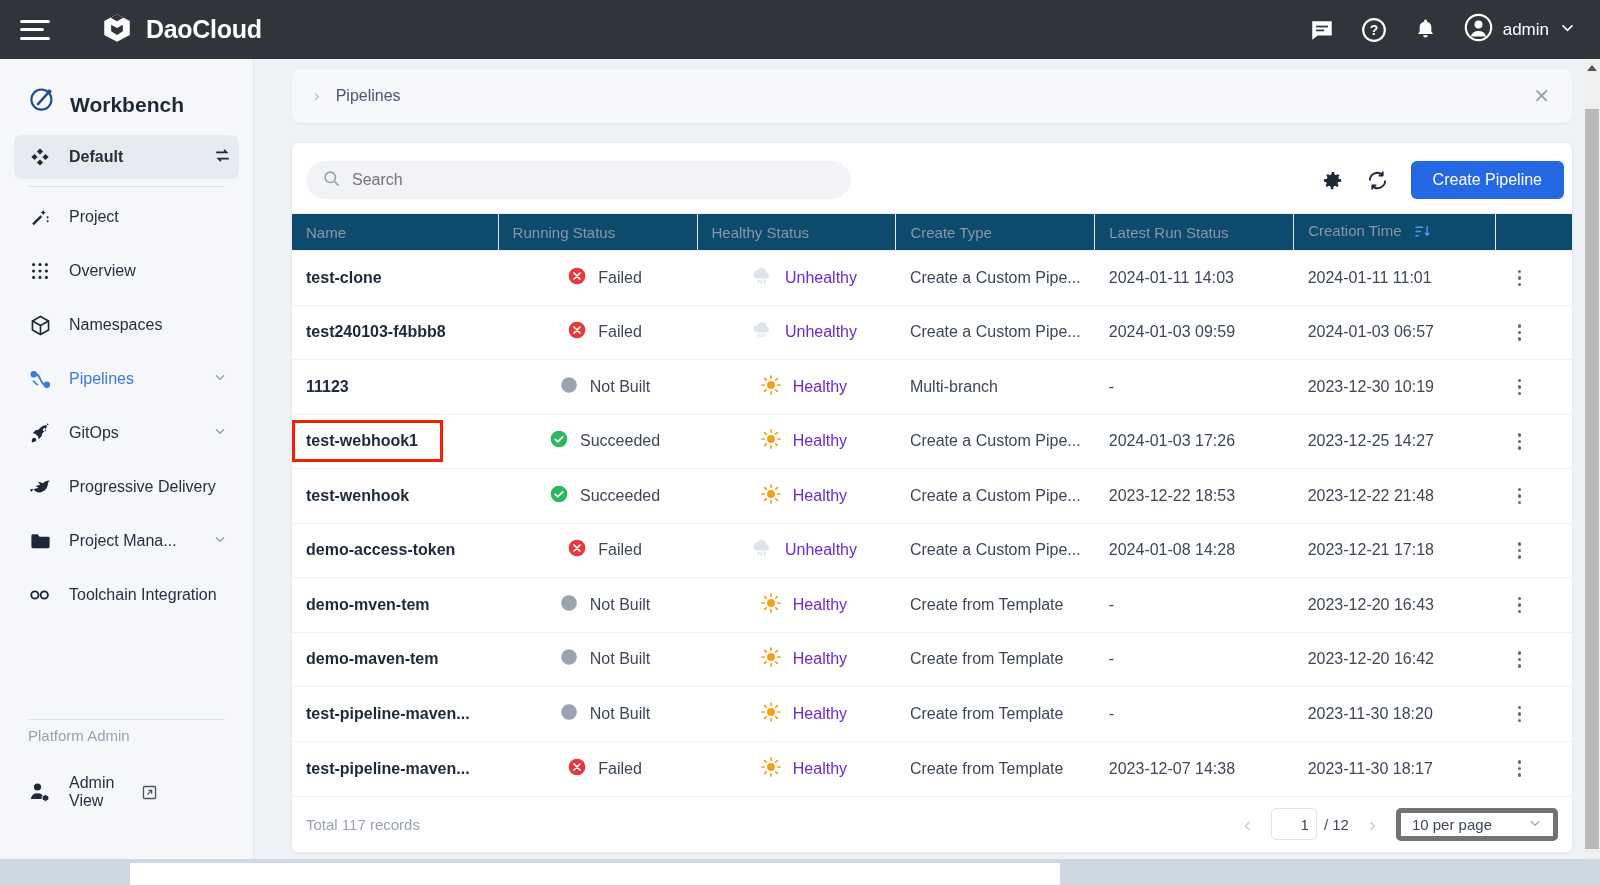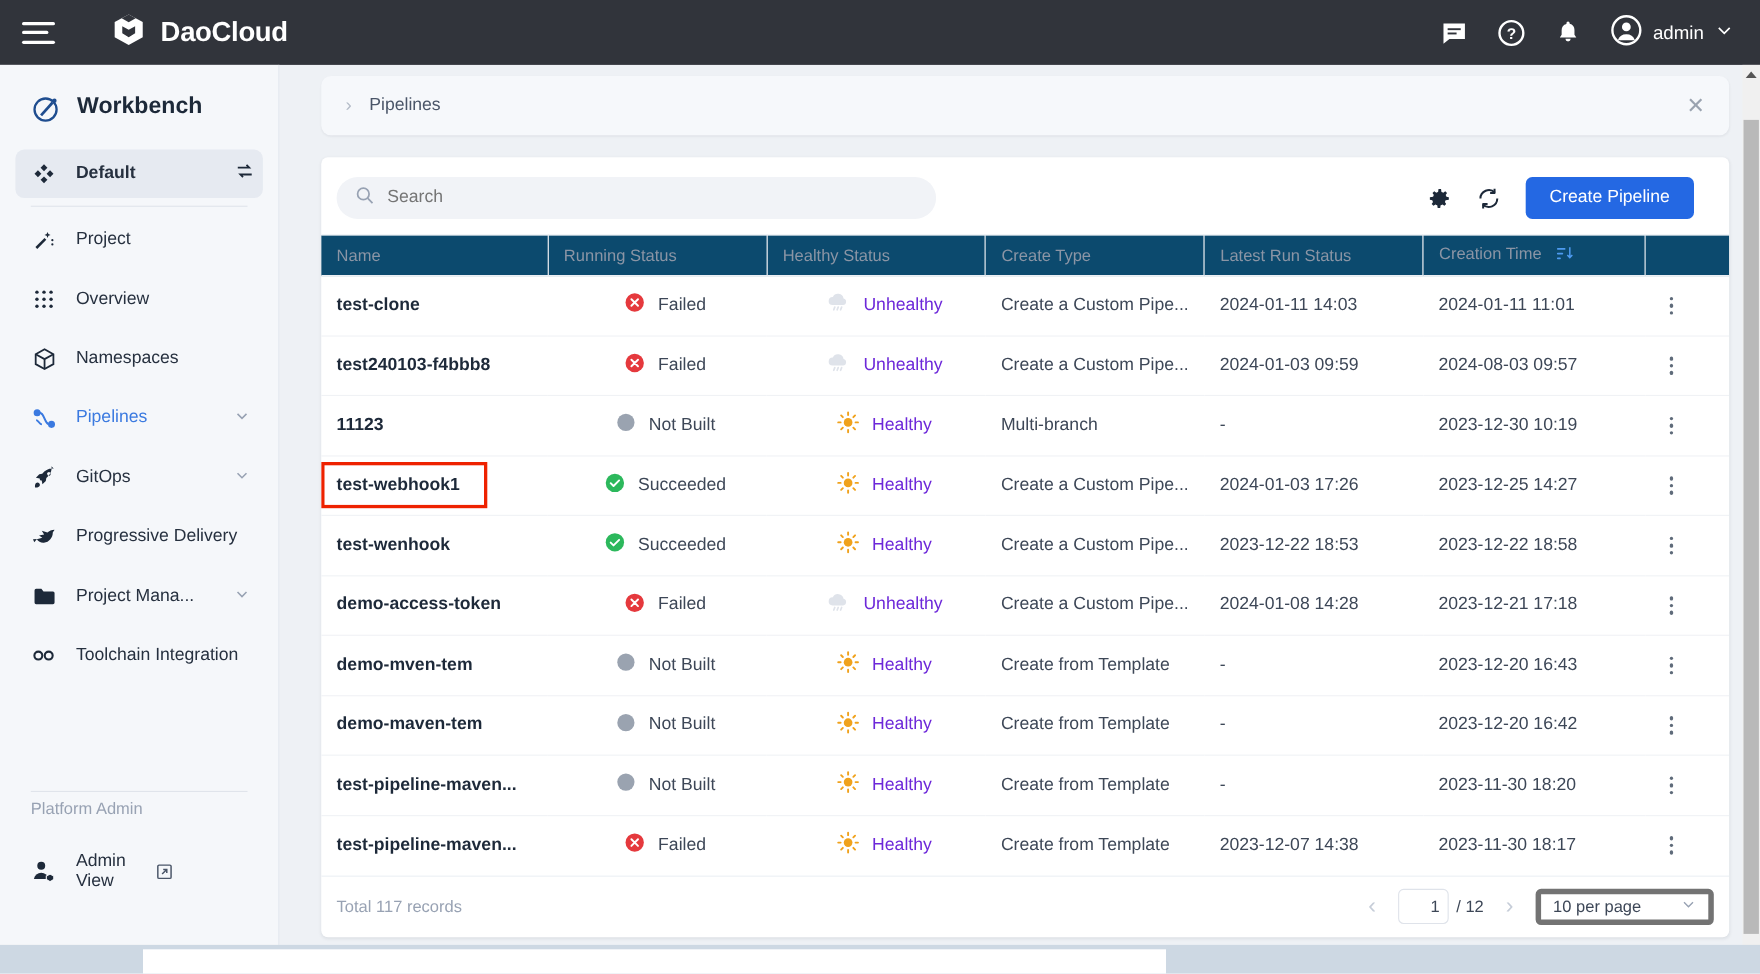--- a/index.html
+++ b/index.html
@@ -26,21 +26,21 @@
   #topbar-right { margin-left:auto; display:flex; align-items:center; gap:26px; margin-right:24px; }
   .tb-icon { color:#fff; cursor:pointer; display:flex; align-items:center; }
   #user-block { display:flex; align-items:center; gap:10px; cursor:pointer; }
   #user-name { color:#fff; font-size:17px; }
 
   
   #sidebar {
     position:absolute; top:59px; left:0; width:254px; height:800px;
     background:#f5f7fa; border-right:1px solid #e3e7ee;
   }
-  #workbench { display:flex; align-items:flex-start; gap:14px; padding:26px 0 18px 28px; }
+  #workbench { display:flex; align-items:flex-end; gap:14px; padding:26px 0 18px 28px; }
   #workbench-label { font-size:21px; font-weight:bold; color:#1d2939; }
   .nav-item {
     display:flex; align-items:center; gap:17px;
     height:44px; margin:0 14px; padding-left:14px;
     border-radius:8px; cursor:pointer; color:#26303f; font-size:16px;
   }
   .nav-item .nav-label { flex:1; }
   .nav-item.selected { background:#e6eaf1; font-weight:bold; }
   .nav-item.active-blue { color:#3b7ae0; }
   .nav-item.active-blue .nav-icon svg { stroke:#3b7ae0; fill:#3b7ae0; }
@@ -60,21 +60,21 @@
     box-shadow:0 1px 2px rgba(16,24,40,.05);
   }
   #breadcrumb-chev { color:#b4bcc8; font-size:17px; margin-right:16px; }
   #breadcrumb-text { color:#4a5568; font-size:16px; }
   #breadcrumb-close { margin-left:auto; color:#9aa3b0; font-size:20px; cursor:pointer; }
 
   #card {
     margin:20px 14px 0 38px; background:#fff; border-radius:6px;
     box-shadow:0 1px 3px rgba(16,24,40,.08); overflow:hidden;
   }
-  #toolbar { display:flex; align-items:center; padding:18px 32px 14px 14px; }
+  #toolbar { display:flex; align-items:center; padding:18px 8px 14px 14px; }
   #search-box {
     width:545px; height:38px; background:#f1f3f7; border:none; border-radius:19px;
     display:flex; align-items:center; padding:0 16px; gap:11px;
   }
   #search-input {
     border:none; background:transparent; outline:none; font-size:16px;
     color:#98a2b3; width:100%; font-family:"Liberation Sans", sans-serif;
   }
   #toolbar-right { margin-left:auto; display:flex; align-items:center; gap:22px; }
   .tool-icon { cursor:pointer; display:flex; align-items:center; }
@@ -489,21 +489,21 @@
                 <span class="health-label">Unhealthy</span>
               </span>
             </td>
             <td>
               <span class="ell">Create a Custom Pipe...</span>
             </td>
             <td>
               <span class="ell">2024-01-03 09:59</span>
             </td>
             <td>
-              <span class="ell">2024-08-03 09:57</span>
+              <span class="ell">2024-01-03 06:57</span>
             </td>
             <td><span><div class="kebab">
                   <i></i>
                   <i></i>
                   <i></i>
                 </div></span></td>
           </tr>
           <tr>
             <td>
               <span class="col-name ell">11123</span>
@@ -606,21 +606,21 @@
                 <span class="health-label">Healthy</span>
               </span>
             </td>
             <td>
               <span class="ell">Create a Custom Pipe...</span>
             </td>
             <td>
               <span class="ell">2023-12-22 18:53</span>
             </td>
             <td>
-              <span class="ell">2023-12-22 18:58</span>
+              <span class="ell">2023-12-22 21:48</span>
             </td>
             <td><span><div class="kebab">
                   <i></i>
                   <i></i>
                   <i></i>
                 </div></span></td>
           </tr>
           <tr>
             <td>
               <span class="col-name ell">demo-access-token</span>

